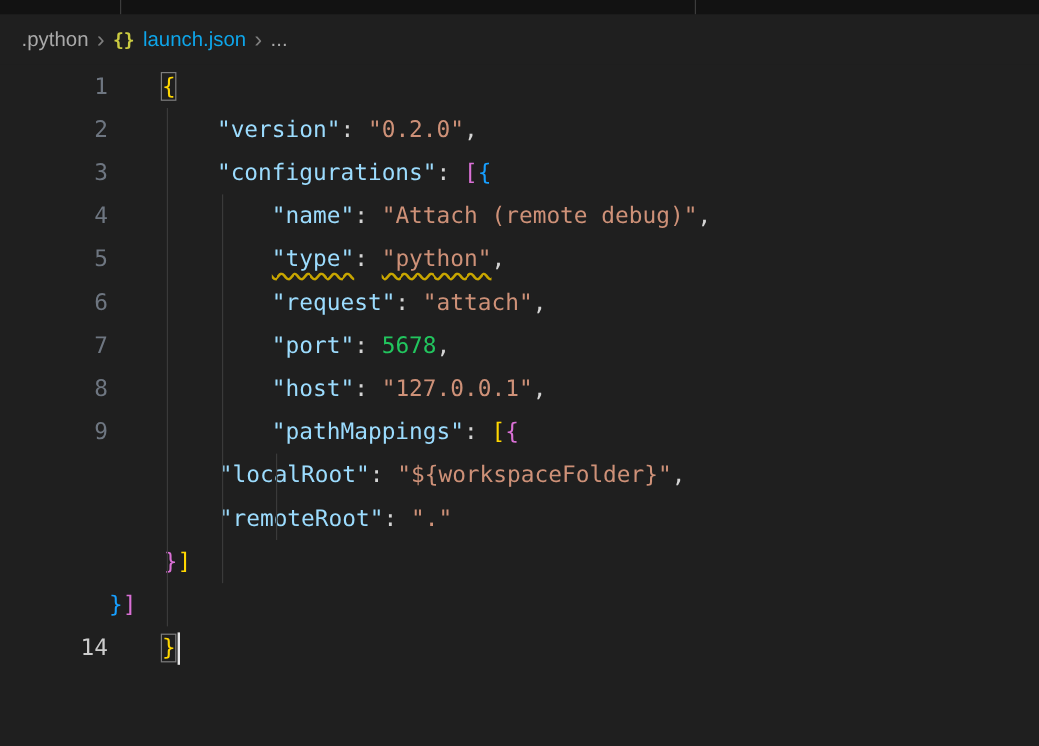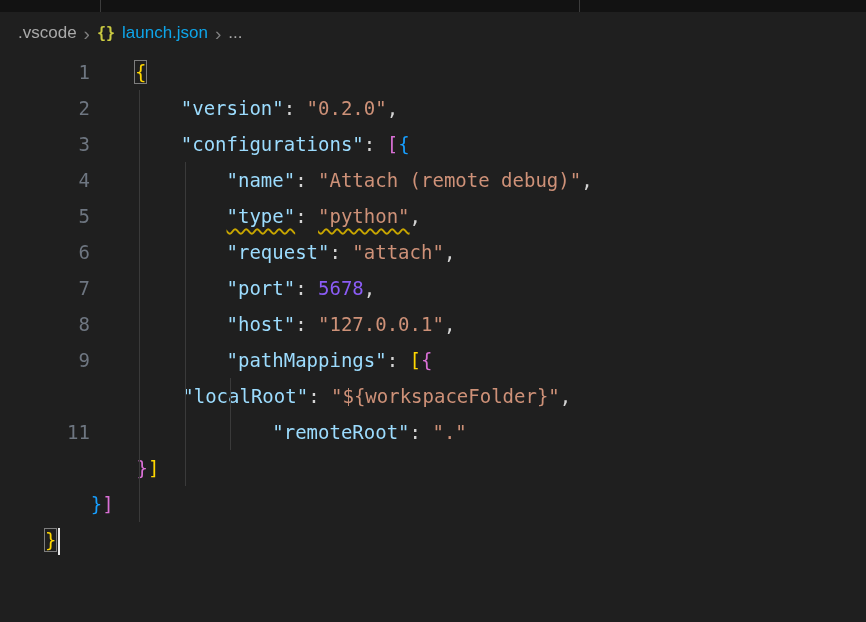--- a/index.html
+++ b/index.html
@@ -84,21 +84,21 @@
   }
   .line.active .ln { color: #cccccc; }
   .code {
     padding-left: 45px;
     white-space: pre;
     color: #d4d4d4;
   }
   .tok-ws    { color: transparent; }
   .tok-key   { color: #9cdcfe; }
   .tok-str   { color: #ce9178; }
-  .tok-num   { color: #8b5cf6; }
+  .tok-num   { color: #22c55e; }
   .tok-punct { color: #d4d4d4; }
   .tok-b1    { color: #ffd700; }
   .tok-b2    { color: #da70d6; }
   .tok-b3    { color: #179fff; }
   .squiggle {
     text-decoration-line: underline;
     text-decoration-style: wavy;
     text-decoration-color: #c8a600;
     text-decoration-thickness: 2px;
     text-underline-offset: 5px;
@@ -131,21 +131,21 @@
 <body>
 
 <div class="window">
 
   <div class="tabbar">
     <div class="tabsep s1"></div>
     <div class="tabsep s2"></div>
   </div>
 
   <div class="breadcrumb">
-    <span class="crumb">.vscode</span>
+    <span class="crumb">.python</span>
     <span class="chev">›</span>
     <span class="json-icon">{}</span>
     <span class="crumb file">launch.json</span>
     <span class="chev">›</span>
     <span class="crumb">...</span>
   </div>
 
   <div class="editor">
     <div class="guide g0"></div>
     <div class="guide g1"></div>
@@ -154,20 +154,20 @@
         <div class="line"><div class="ln">1</div><div class="code"><span class="tok-b1 match">{</span></div></div>
         <div class="line"><div class="ln">2</div><div class="code"><span class="tok-ws">    </span><span class="tok-key">"version"</span><span class="tok-punct">: </span><span class="tok-str">"0.2.0"</span><span class="tok-punct">,</span></div></div>
         <div class="line"><div class="ln">3</div><div class="code"><span class="tok-ws">    </span><span class="tok-key">"configurations"</span><span class="tok-punct">: </span><span class="tok-b2">[</span><span class="tok-b3">{</span></div></div>
         <div class="line"><div class="ln">4</div><div class="code"><span class="tok-ws">        </span><span class="tok-key">"name"</span><span class="tok-punct">: </span><span class="tok-str">"Attach (remote debug)"</span><span class="tok-punct">,</span></div></div>
         <div class="line"><div class="ln">5</div><div class="code"><span class="tok-ws">        </span><span class="tok-key squiggle">"type"</span><span class="tok-punct">: </span><span class="tok-str squiggle">"python"</span><span class="tok-punct">,</span></div></div>
         <div class="line"><div class="ln">6</div><div class="code"><span class="tok-ws">        </span><span class="tok-key">"request"</span><span class="tok-punct">: </span><span class="tok-str">"attach"</span><span class="tok-punct">,</span></div></div>
         <div class="line"><div class="ln">7</div><div class="code"><span class="tok-ws">        </span><span class="tok-key">"port"</span><span class="tok-punct">: </span><span class="tok-num">5678</span><span class="tok-punct">,</span></div></div>
         <div class="line"><div class="ln">8</div><div class="code"><span class="tok-ws">        </span><span class="tok-key">"host"</span><span class="tok-punct">: </span><span class="tok-str">"127.0.0.1"</span><span class="tok-punct">,</span></div></div>
         <div class="line"><div class="ln">9</div><div class="code"><span class="tok-ws">        </span><span class="tok-key">"pathMappings"</span><span class="tok-punct">: </span><span class="tok-b1">[</span><span class="tok-b2">{</span></div></div>
         <div class="line"><div class="code"><span class="tok-ws">            </span><span class="tok-key">"localRoot"</span><span class="tok-punct">: </span><span class="tok-str">"${workspaceFolder}"</span><span class="tok-punct">,</span></div></div>
-        <div class="line"><div class="ln">11</div><div class="code"><span class="tok-ws">            </span><span class="tok-key">"remoteRoot"</span><span class="tok-punct">: </span><span class="tok-str">"."</span></div></div>
+        <div class="line"><div class="code"><span class="tok-ws">            </span><span class="tok-key">"remoteRoot"</span><span class="tok-punct">: </span><span class="tok-str">"."</span></div></div>
         <div class="line"><div class="code"><span class="tok-ws">        </span><span class="tok-b2">}</span><span class="tok-b1">]</span></div></div>
         <div class="line"><div class="code"><span class="tok-ws">    </span><span class="tok-b3">}</span><span class="tok-b2">]</span></div></div>
-        <div class="line active"><div class="code"><span class="tok-b1 match">}</span><span class="cursor"></span></div></div>
+        <div class="line active"><div class="ln">14</div><div class="code"><span class="tok-b1 match">}</span><span class="cursor"></span></div></div>
       </div>
   </div>
 
 </div>
 
 </body></html>

